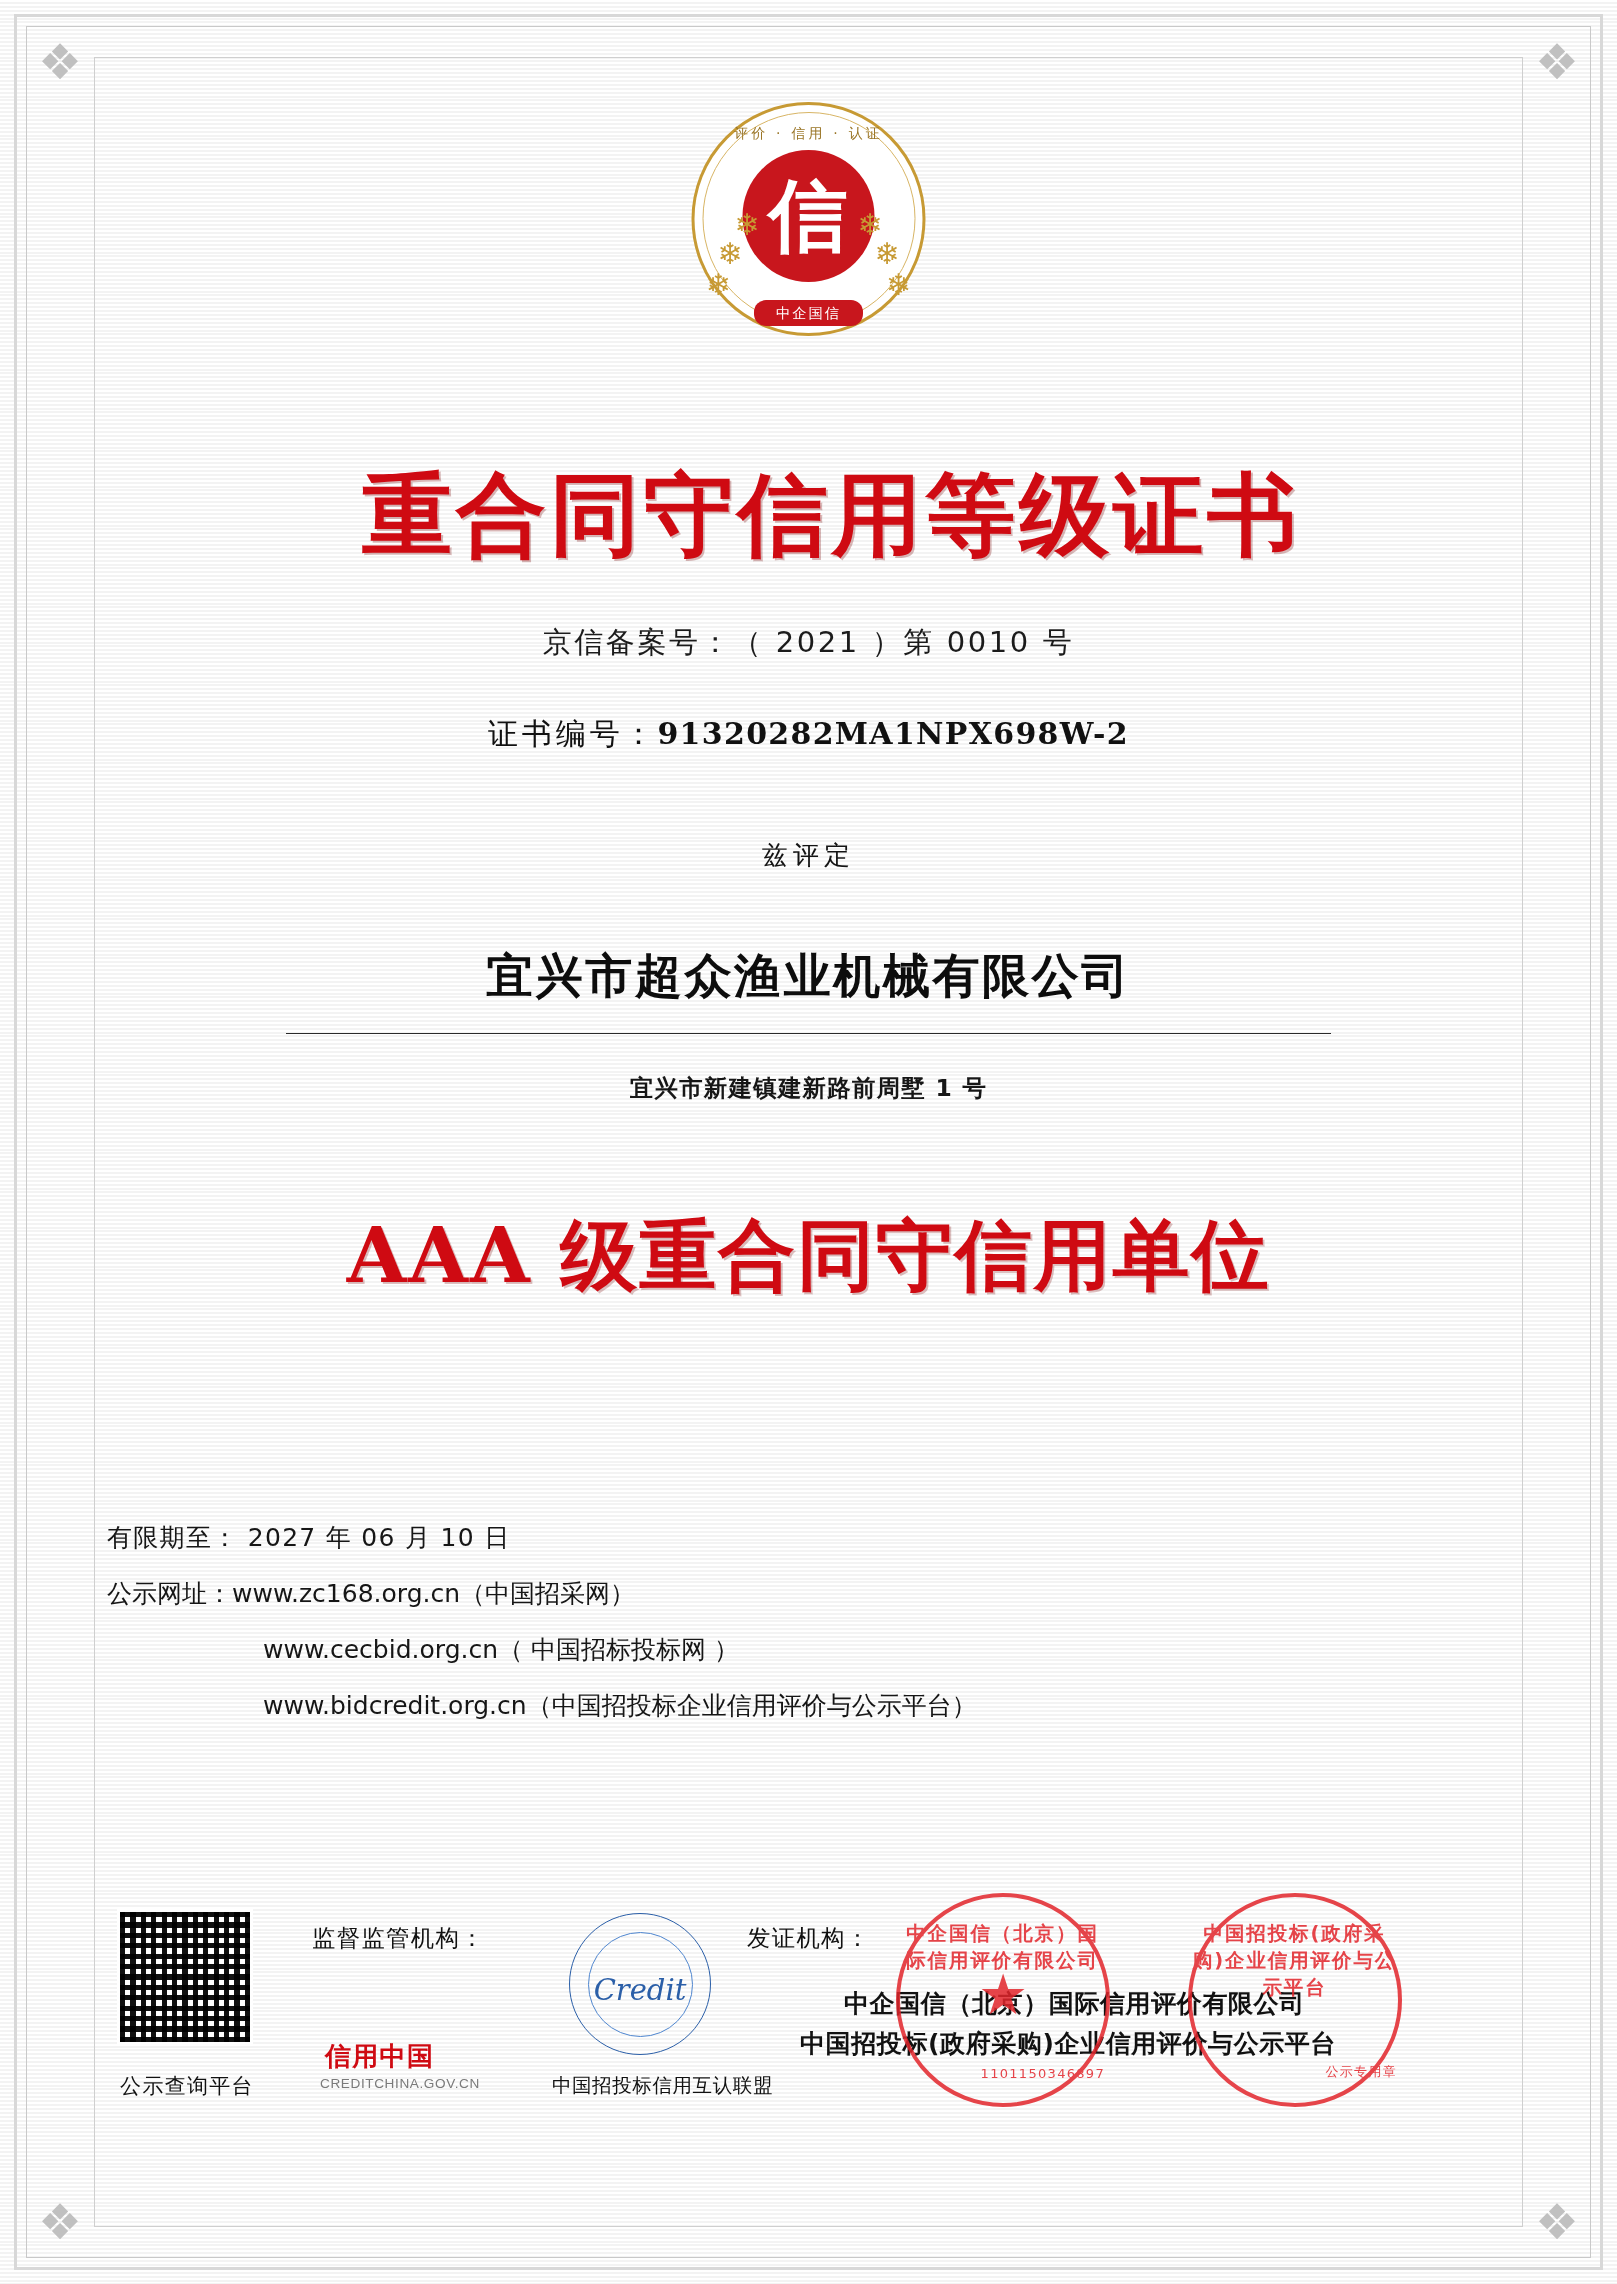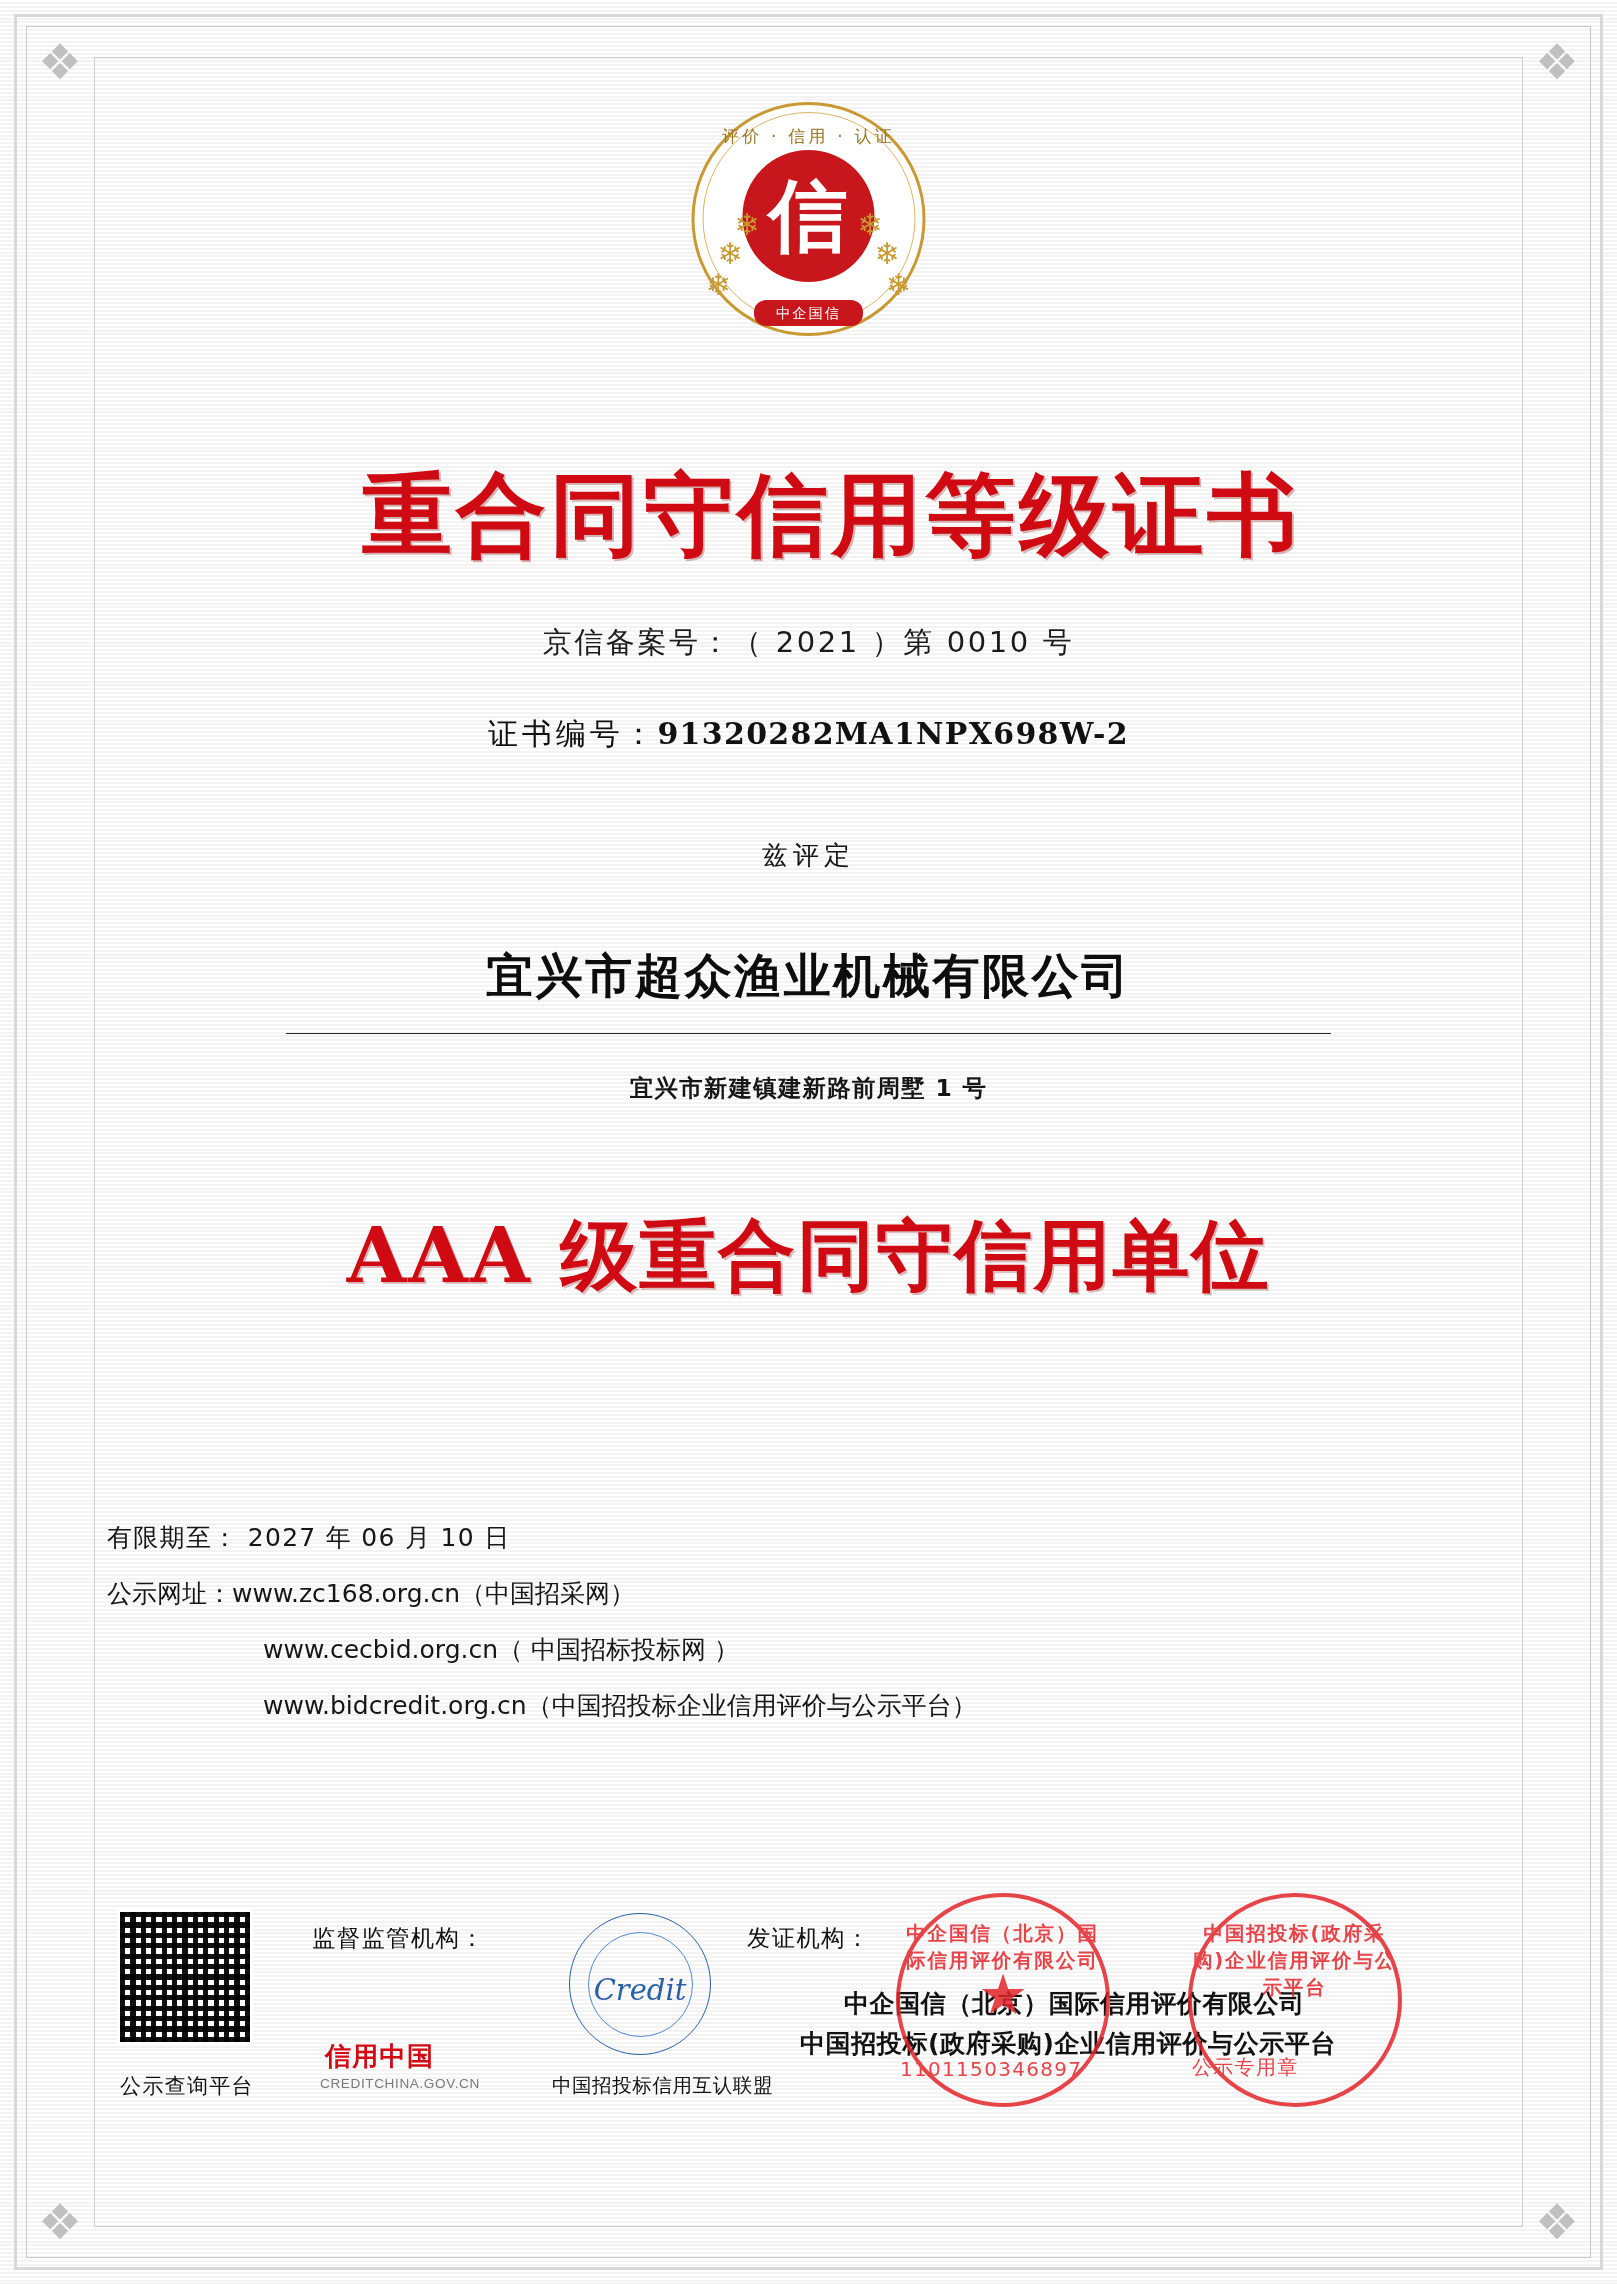--- a/index.html
+++ b/index.html
@@ -136,21 +136,21 @@
     font-weight: bold;
     font-family: "DejaVu Sans", sans-serif;
   }
   .emblem-top-text {
     position: absolute;
     left: 0;
     top: 43px;
     width: 273px;
     text-align: center;
     color: #9a7526;
-    font-size: 17px;
+    font-size: 14px;
     letter-spacing: 3.2px;
     font-family: "DejaVu Sans", sans-serif;
   }
   .emblem-bottom-badge {
     position: absolute;
     left: 50%;
     transform: translateX(-50%);
     bottom: 29px;
     width: 109px;
     height: 26px;
@@ -438,23 +438,23 @@
     color: #e2252b;
     font-size: 19.5px;
     letter-spacing: 1.9px;
     font-weight: bold;
     font-family: "DejaVu Sans", sans-serif;
   }
   .seal .arc-bottom {
     position: absolute;
     left: 0; bottom: 22px;
     width: 205px;
-    text-align: left;
+    text-align: right;
     color: #e2252b;
-    font-size: 20px;
+    font-size: 13px;
     letter-spacing: 1.3px;
     font-family: "DejaVu Sans", sans-serif;
   }
   .seal .star {
     position: absolute;
     left: 50%;
     top: 70px;
     transform: translateX(-50%);
     color: #e2252b;
     font-size: 56px;

